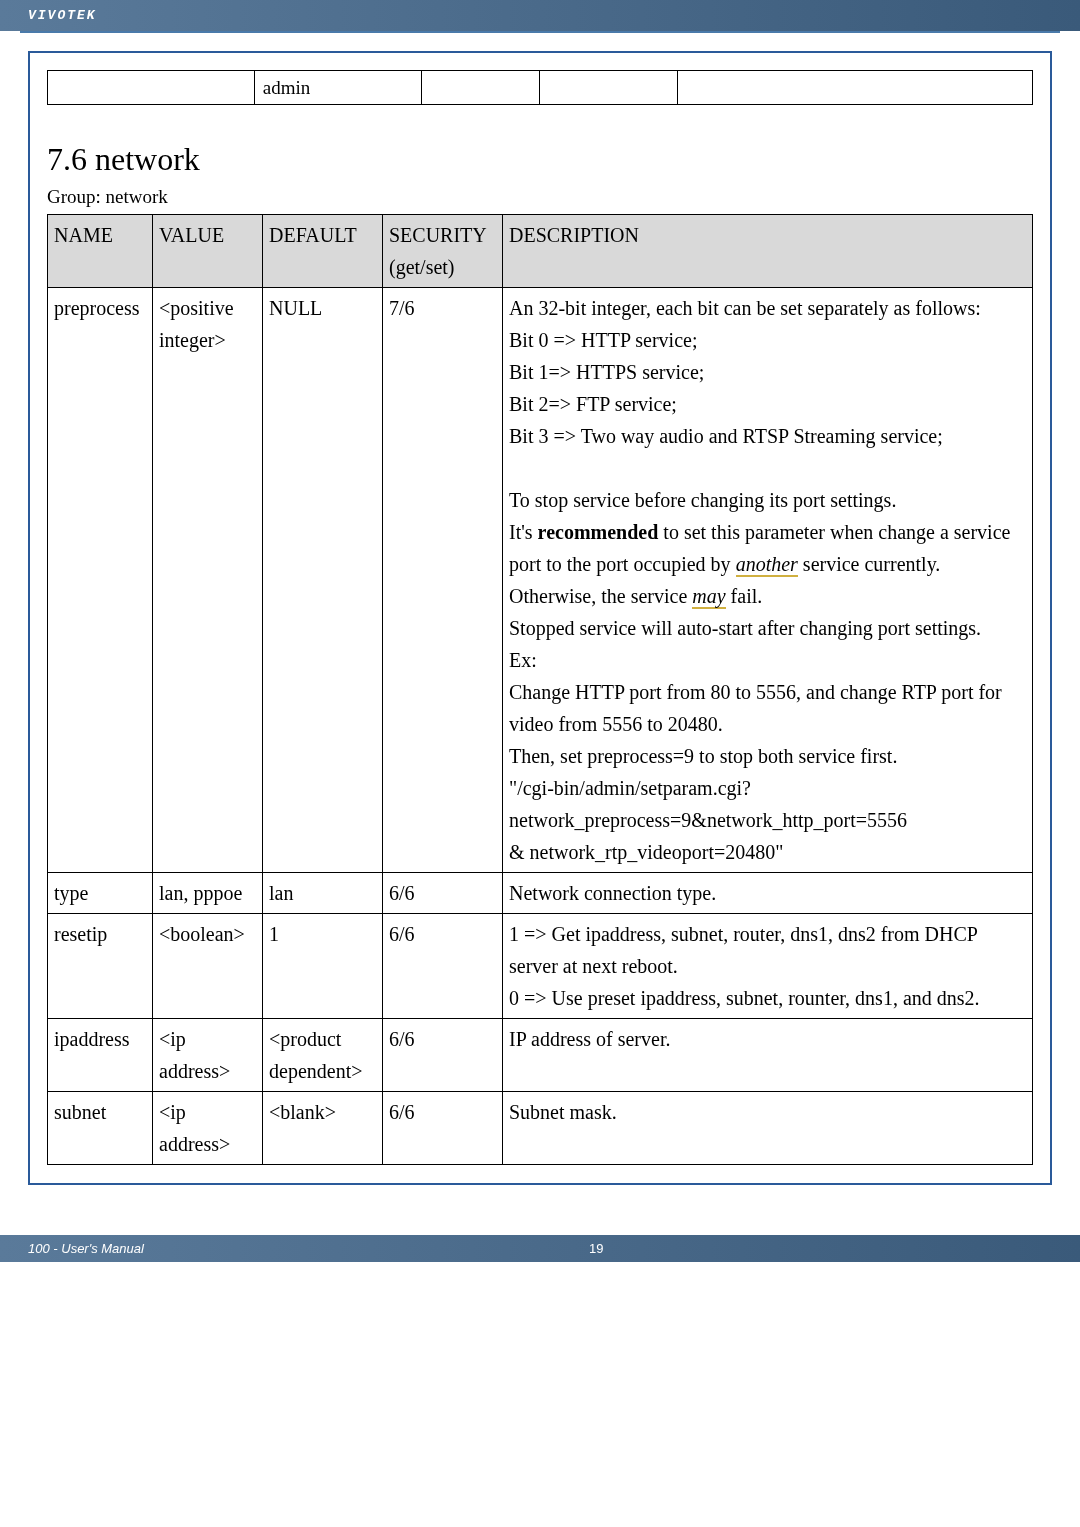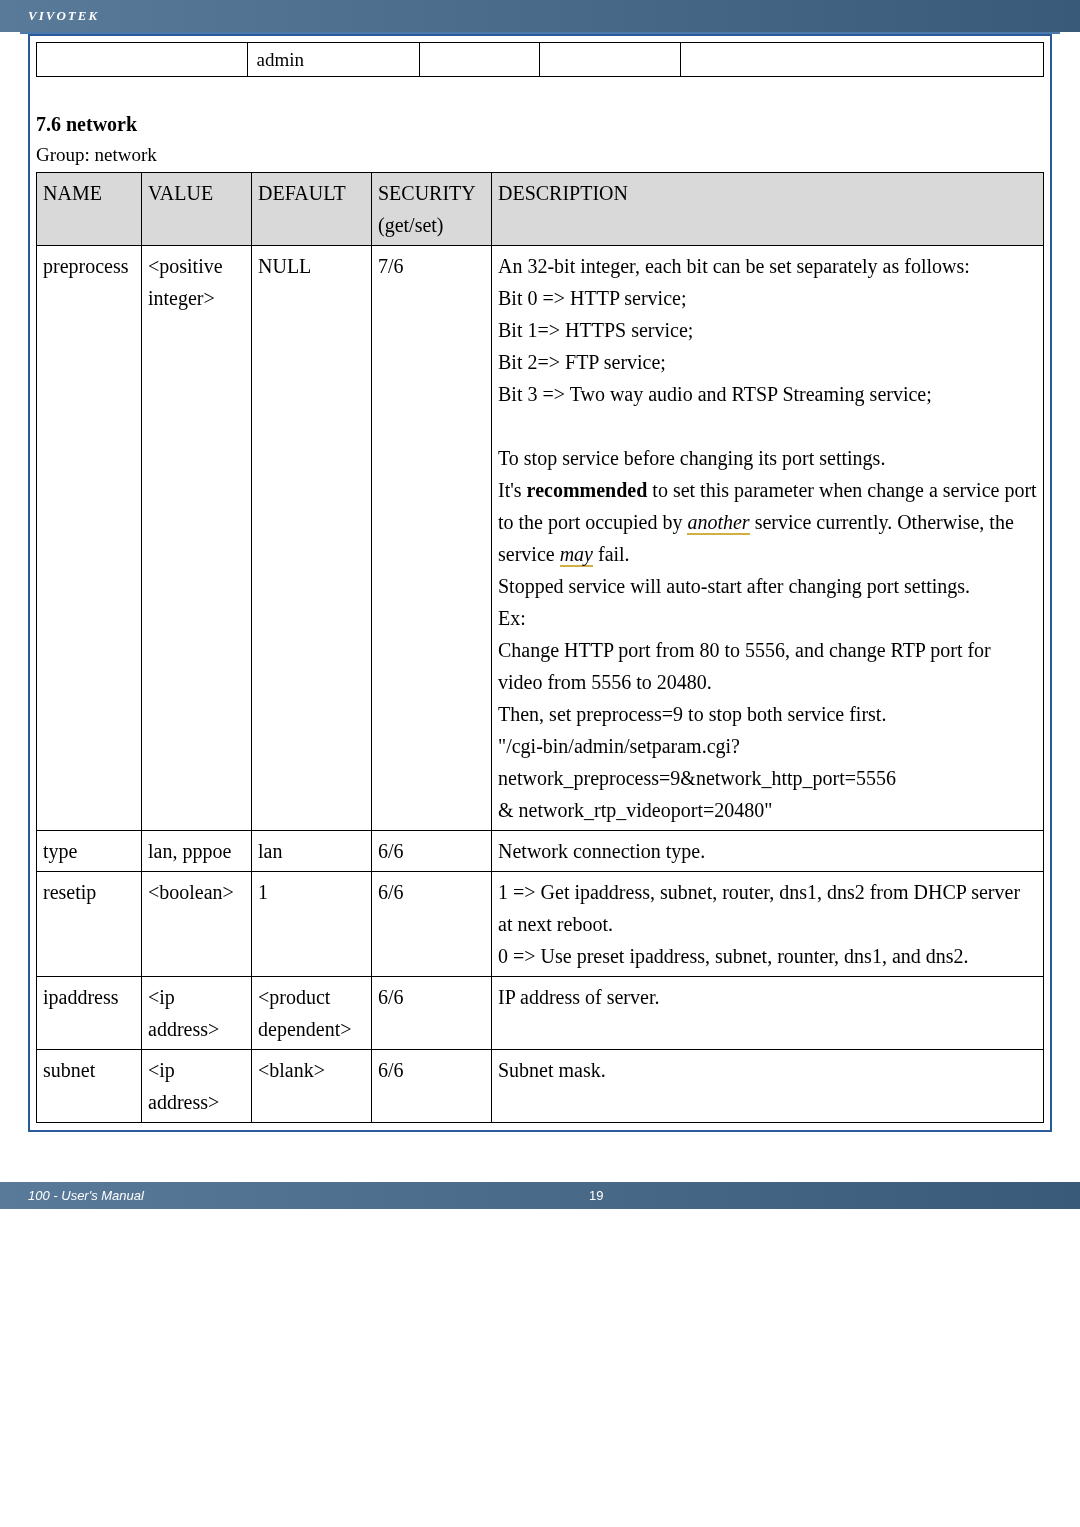--- a/index.html
+++ b/index.html
@@ -8,52 +8,52 @@
     background: #fff;
     width: 1080px;
     margin: 0 auto;
     color: #000;
   }
   .page-header {
     background: #4a6a8a;
     background: linear-gradient(to right, #5a7a9a, #3a5a7a);
     padding: 8px 28px;
     color: #fff;
-    font-family: Liberation Serif, serif;
+    font-family: Liberation Mono, monospace;
     font-style: italic;
     font-weight: bold;
     font-size: 13px;
     letter-spacing: 2px;
   }
   .hr-line {
     border-top: 2px solid #4a7aaa;
     margin: 0 20px;
   }
   .outer-frame {
-    margin: 0 28px 0 28px;
+    margin: 18px 28px 0 28px;
     border: 2px solid #2a5a9a;
-    padding: 6px;
+    padding: 17px;
   }
   .content-pad {
     background: #fff;
   }
   .top-strip-table {
     width: 100%;
     border-collapse: collapse;
     table-layout: fixed;
   }
   .top-strip-table td {
     border: 1px solid #000;
     height: 34px;
     font-size: 19px;
     padding: 4px 8px;
   }
   .section-title {
-    font-size: 20px;
-    font-weight: bold;
+    font-size: 32px;
+    font-weight: normal;
     margin: 36px 0 8px 0;
   }
   .group-label {
     font-size: 19px;
     margin-bottom: 6px;
   }
   .group-label .bold { font-weight: normal; }
   .main-table {
     width: 100%;
     border-collapse: collapse;

